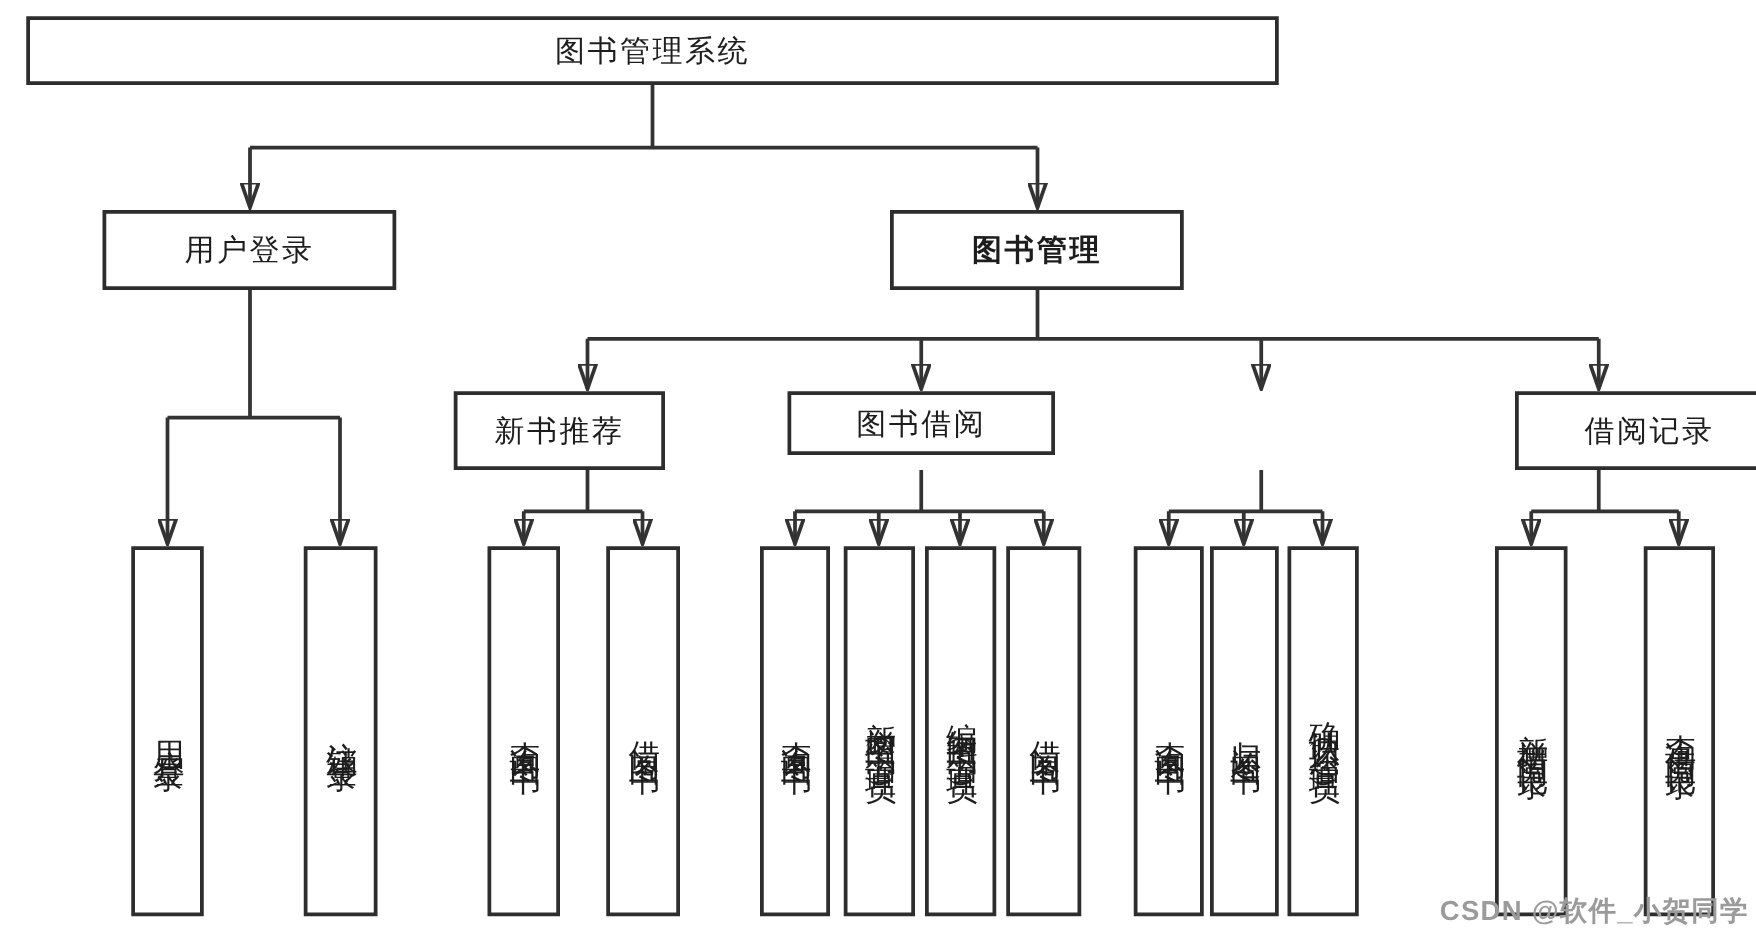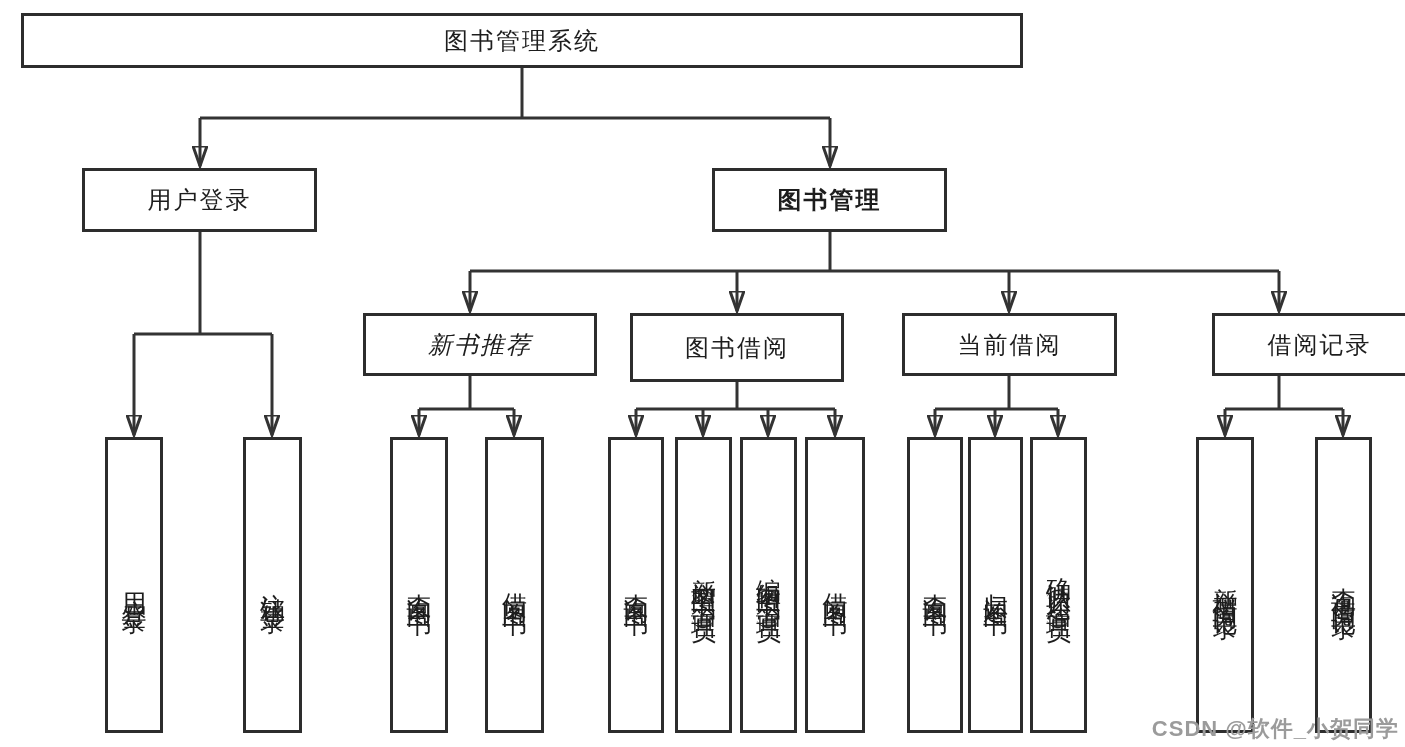--- a/index.html
+++ b/index.html
@@ -124,28 +124,25 @@
     <span class="hlabel">图书管理系统</span>
   </div>
 
   <div class="box" style="left:82px; top:168px; width:235px; height:64px;">
     <span class="hlabel">用户登录</span>
   </div>
   <div class="box" style="left:712px; top:168px; width:235px; height:64px;font-weight:bold;">
     <span class="hlabel">图书管理</span>
   </div>
 
-  <div class="box" style="left:363px; top:313px; width:234px; height:63px;font-style:italic;">
+  <div class="box" style="left:363px; top:313px; width:169px; height:63px;">
     <span class="hlabel">新书推荐</span>
   </div>
-  <div class="box" style="left:630px; top:313px; width:214px; height:69px;">
+  <div class="box" style="left:630px; top:313px; width:214px; height:51px;">
     <span class="hlabel">图书借阅</span>
-  </div>
-  <div class="box" style="left:902px; top:313px; width:215px; height:63px;">
-    <span class="hlabel">当前借阅</span>
   </div>
   <div class="box" style="left:1172px; top:313px; width:215px; height:63px;margin-left:40px;">
     <span class="hlabel">借阅记录</span>
   </div>
 
   <div class="box" style="left:105px; top:437px; width:58px; height:296px;">
     <span class="vlabel">用户登录</span>
   </div>
   <div class="box" style="left:243px; top:437px; width:59px; height:296px;">
     <span class="vlabel">注销登录</span>

